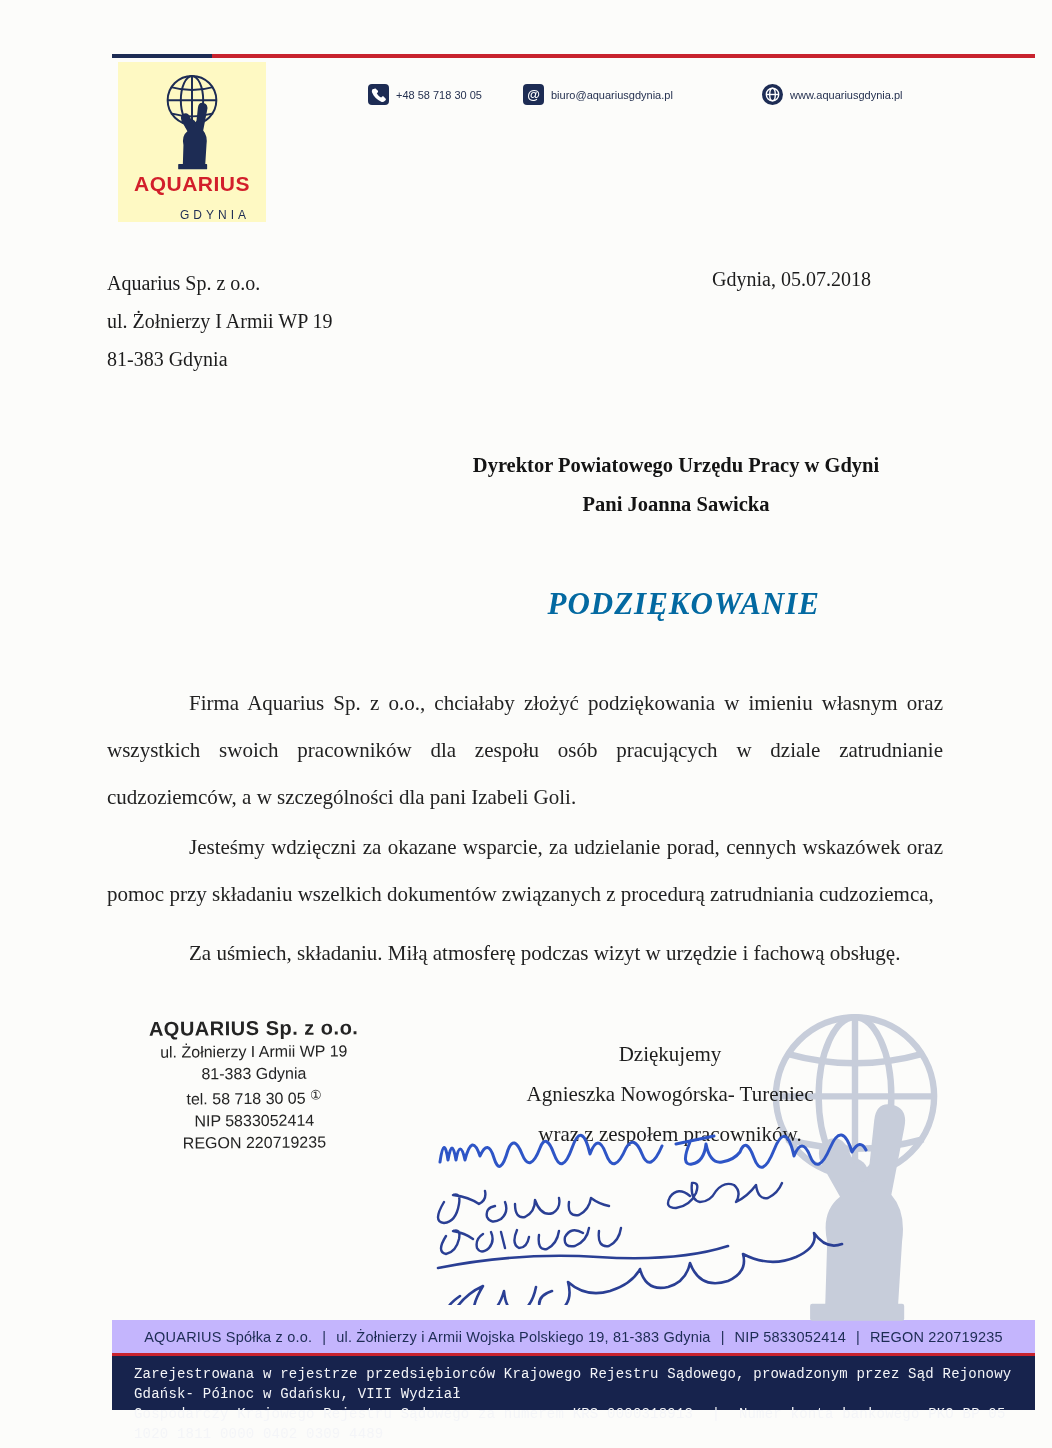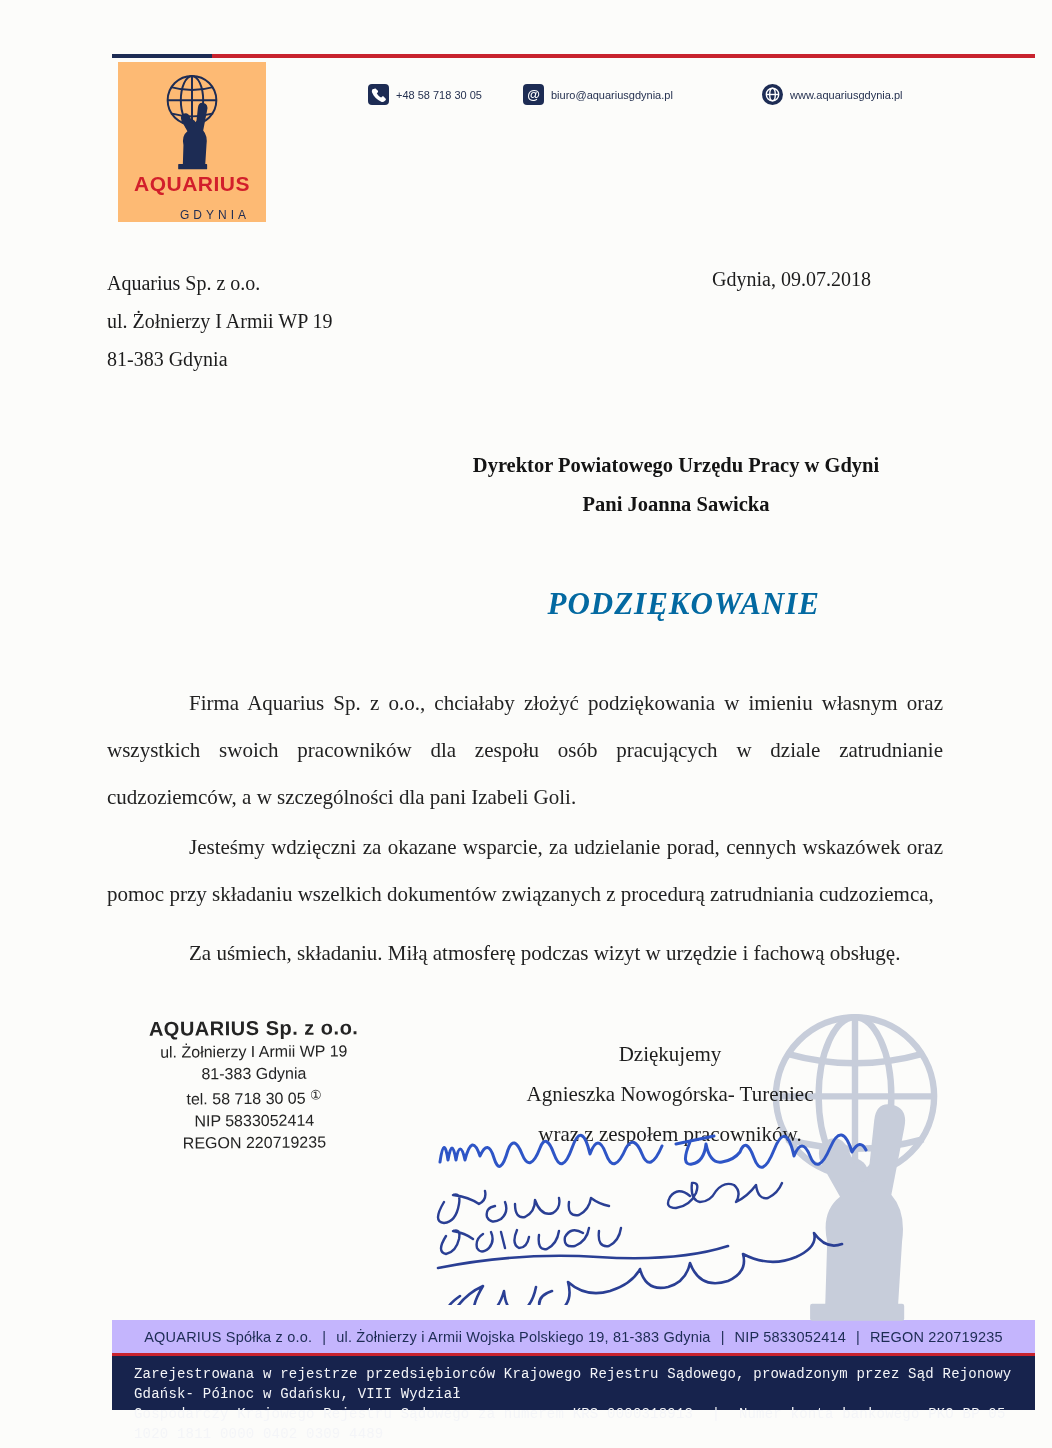--- a/index.html
+++ b/index.html
@@ -7,21 +7,21 @@
   #page{
     position:relative;width:1052px;height:1448px;margin:0 auto;
     background:#fcfcfa;overflow:hidden;
   }
   
   .rule{position:absolute;top:54px;height:4px;}
   .rule-navy{left:112px;width:100px;background:#1d2c54;}
   .rule-red{left:212px;width:823px;background:#c8232e;}
   .logo-box{
     position:absolute;left:118px;top:62px;width:148px;height:160px;
-    background:#fdba74;display:flex;flex-direction:column;align-items:center;
+    background:#fef9c3;display:flex;flex-direction:column;align-items:center;
   }
   .logo-box svg.atlas{margin-top:8px;color:#1d2c54;}
   .logo-brand{font-family:"Liberation Sans",sans-serif;font-weight:bold;font-size:21px;color:#d21f2b;letter-spacing:.5px;margin-top:2px;}
   .logo-city{font-family:"Liberation Sans",sans-serif;font-size:12px;color:#1d2c54;letter-spacing:4px;margin-top:12px;align-self:flex-end;padding-right:16px;}
   .contact-item{position:absolute;top:84px;display:flex;align-items:center;gap:7px;}
   .contact-item .txt{font-family:"Liberation Sans",sans-serif;font-size:11px;color:#253150;}
   .ci-phone{left:368px;} .ci-email{left:523px;} .ci-web{left:762px;}
   
   .sender{position:absolute;left:107px;top:264px;font-size:20px;color:#1c1c1c;line-height:38px;}
   .dateline{position:absolute;left:712px;top:268px;font-size:20px;color:#1c1c1c;}
@@ -114,21 +114,21 @@
       </g>
     </svg>
     <span class="txt">www.aquariusgdynia.pl</span>
   </div>
 
   <div class="sender">
     <div>Aquarius Sp. z o.o.</div>
     <div>ul. Żołnierzy I Armii WP 19</div>
     <div>81-383 Gdynia</div>
   </div>
-  <div class="dateline">Gdynia, 09.07.2018</div>
+  <div class="dateline">Gdynia, 05.07.2018</div>
 
   <div class="recipient">
     <div>Dyrektor Powiatowego Urzędu Pracy w Gdyni</div>
     <div>Pani Joanna Sawicka</div>
   </div>
 
   <div class="doc-title">PODZIĘKOWANIE</div>
 
   <div class="para justify p1"><span class="indent"></span><span>Firma Aquarius Sp. z o.o., chciałaby złożyć podziękowania w imieniu własnym oraz wszystkich swoich pracowników dla zespołu osób pracujących w dziale zatrudnianie cudzoziemców, a w szczególności dla pani Izabeli Goli.</span></div>
   <div class="para justify p2"><span class="indent"></span><span>Jesteśmy wdzięczni za okazane wsparcie, za udzielanie porad, cennych wskazówek oraz pomoc przy składaniu wszelkich dokumentów związanych z procedurą zatrudniania cudzoziemca,</span></div>

